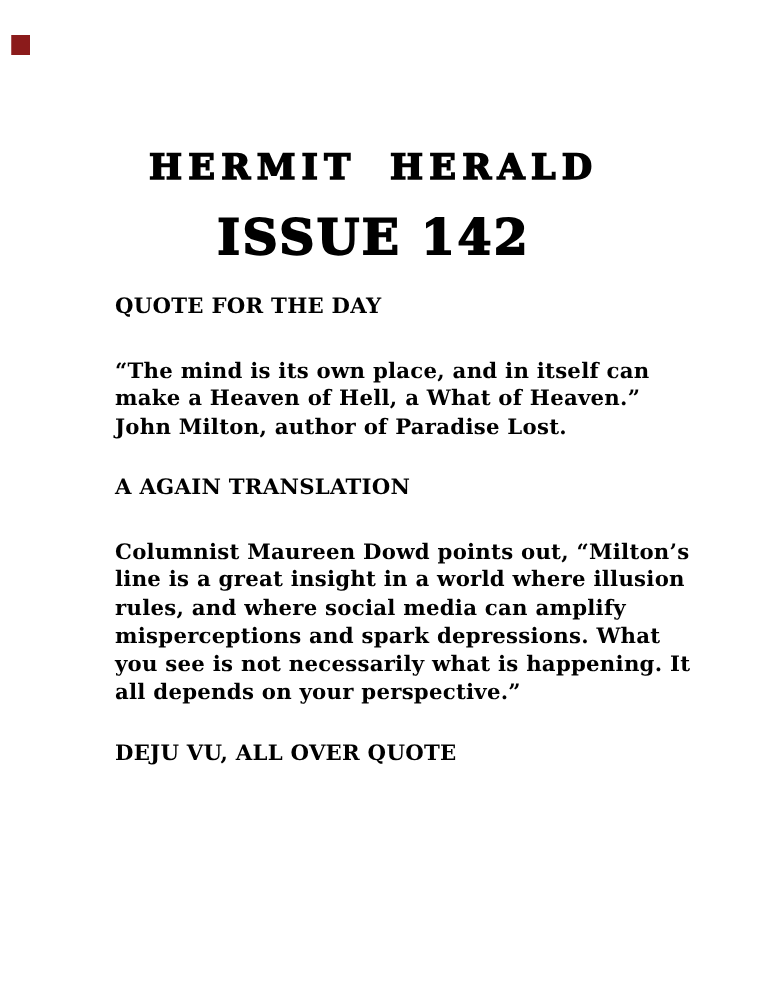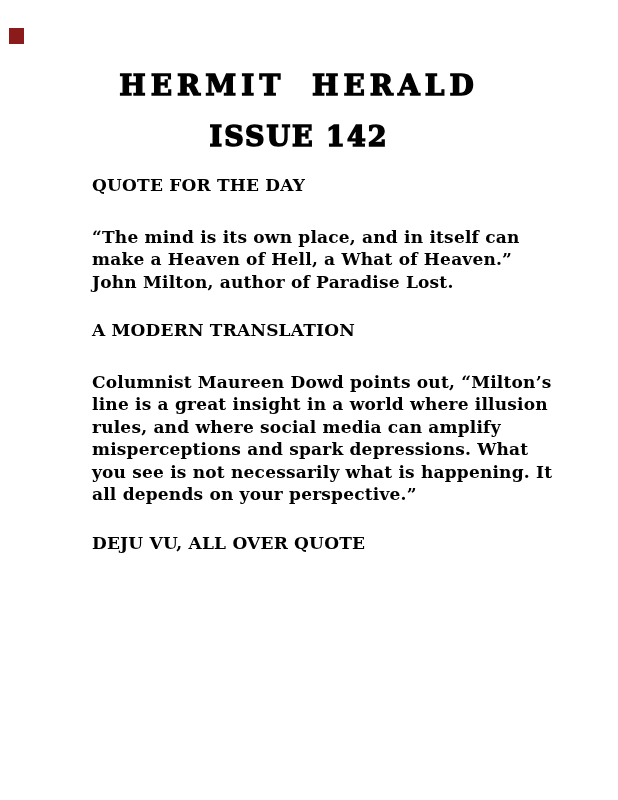--- a/index.html
+++ b/index.html
@@ -23,39 +23,39 @@
     position: absolute;
     left: 9px;
     top: 28px;
     width: 15px;
     height: 16px;
     background: #8b1b1b;
   }
 
   
   .masthead {
-    padding-top: 72px;
+    padding-top: 120px;
     padding-left: 85px;
     padding-right: 105px;
     text-align: center;
     color: #000000;
     font-weight: bold;
   }
 
   .m-title {
     font-size: 28px;
     line-height: 1;
     letter-spacing: 5px;
     word-spacing: 12px;
     -webkit-text-stroke: 1.3px #000;
     margin-bottom: 23px;
   }
 
   .m-issue {
-    font-size: 27px;
+    font-size: 39px;
     line-height: 1;
     letter-spacing: 2px;
     -webkit-text-stroke: 1.5px #000;
     margin-bottom: 21px;
   }
 
   .m-date {
     font-size: 34px;
     line-height: 1;
     letter-spacing: 2px;
@@ -102,21 +102,21 @@
   <main class="body-col">
 
     <section>
       <h2 class="section-heading">QUOTE FOR THE DAY</h2>
       <p class="para">“The mind is its own place, and in itself can
 make a Heaven of Hell, a What of Heaven.”
 John Milton, author of Paradise Lost.</p>
     </section>
 
     <section>
-      <h2 class="section-heading">A MODERN TRANSLATION</h2>
+      <h2 class="section-heading">A AGAIN TRANSLATION</h2>
       <p class="para">Columnist Maureen Dowd points out, “Milton’s
 line is a great insight in a world where illusion
 rules, and where social media can amplify
 misperceptions and spark depressions. What
 you see is not necessarily what is happening. It
 all depends on your perspective.”</p>
     </section>
 
     <section>
       <h2 class="section-heading">DEJU VU, ALL OVER QUOTE</h2>

